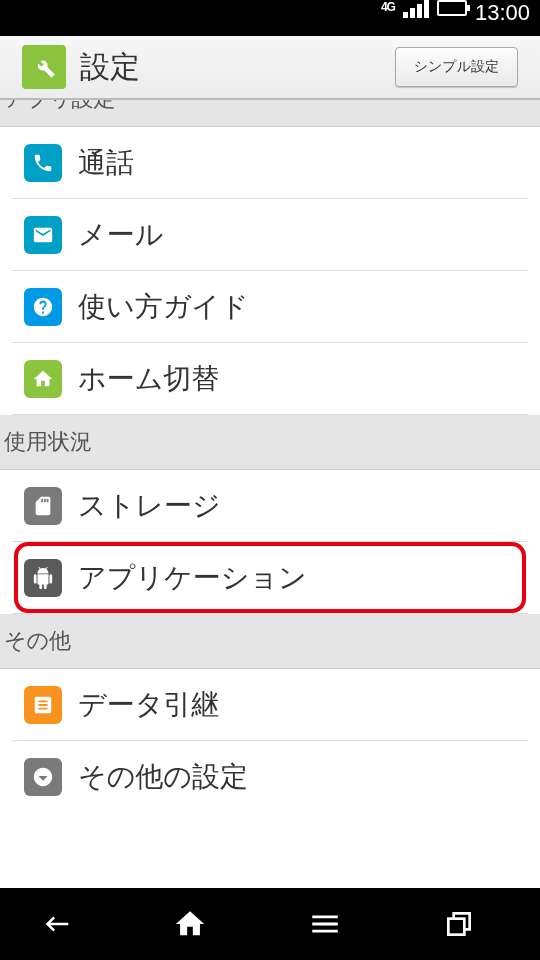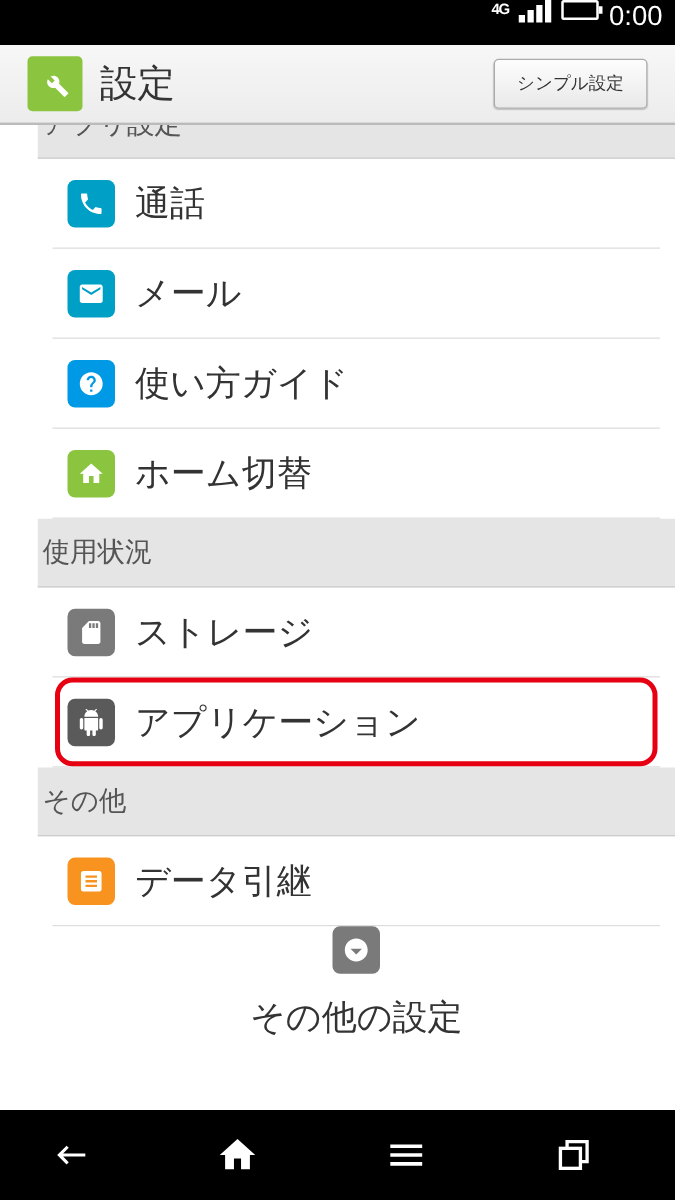--- a/index.html
+++ b/index.html
@@ -17,27 +17,27 @@
   .batt-fill { background:#fff; height:100%; width:100%; }
   .clock { font-size: 22px; }
   
   
   .header { height: 64px; background: linear-gradient(#f7f7f7,#ececec); border-bottom: 2px solid #bbb; display: flex; align-items: center; padding: 0 22px; gap: 14px; }
   .header-icon { width: 44px; height: 44px; background: #8bc53f; border-radius: 4px; display:flex; align-items:center; justify-content:center; }
   .header-title { font-size: 30px; color: #333; flex: 1; }
   .simple-btn { font-size: 14px; color:#333; padding: 10px 18px; background: linear-gradient(#fdfdfd,#e9e9e9); border: 1px solid #aaa; border-radius: 4px; box-shadow: 0 1px 1px rgba(0,0,0,0.2); }
   
   
-  .list-area { height: 788px; overflow: hidden; position: relative; background:#fff;margin-left:30px; }
+  .list-area { height: 788px; overflow: hidden; position: relative; background:#fff; }
   .list-inner { position: relative; top: -28px; } 
   
   .section-header { background: #e5e5e5; color: #555; font-weight: normal; font-size: 22px; padding: 12px 4px; border-bottom:1px solid #ccc; }
   
   .row { display:flex; align-items:center; height: 72px; padding: 0 12px; border-bottom: 1px solid #ddd; margin: 0 12px; gap: 16px; }
-  .row:last-of-type { border-bottom: none; flex-direction: column; }
+  .row:last-of-type { border-bottom: none; }
   .row-icon { width: 38px; height: 38px; border-radius: 6px; display:flex; align-items:center; justify-content:center; flex-shrink:0; }
   .row-label { font-size: 28px; color: #333; }
   
   .ic-green { background:#8bc53f; }
   .ic-teal  { background:#00a0c6; }
   .ic-blue  { background:#0099e5; }
   .ic-dblue { background:#0d47a1; }
   .ic-gray  { background:#7a7a7a; }
   .ic-dgray { background:#5a5a5a; }
   .ic-orange{ background:#f7931e; }
@@ -57,21 +57,21 @@
 
 <div class="status-bar">
   <span class="status-4g">4G</span>
   <span class="sig-bars">
       <span></span>
       <span></span>
       <span></span>
       <span></span>
     </span>
   <span class="batt"><span class="batt-fill"></span></span>
-  <span class="clock">0:00</span>
+  <span class="clock">13:00</span>
 </div>
 
 <div class="header">
   <div class="header-icon">
     <svg width="26" height="26" viewBox="0 0 24 24" fill="#fff">
         <path d="M22 19l-7-7c.6-1.5.3-3.3-1-4.6-1.4-1.4-3.5-1.7-5.2-.8l3 3-2.1 2.1-3-3c-.9 1.7-.6 3.8.8 5.2 1.3 1.3 3.1 1.6 4.6 1l7 7 2.9-2.9z"></path>
       </svg>
   </div>
   <div class="header-title">設定</div>
   <button class="simple-btn">シンプル設定</button>

